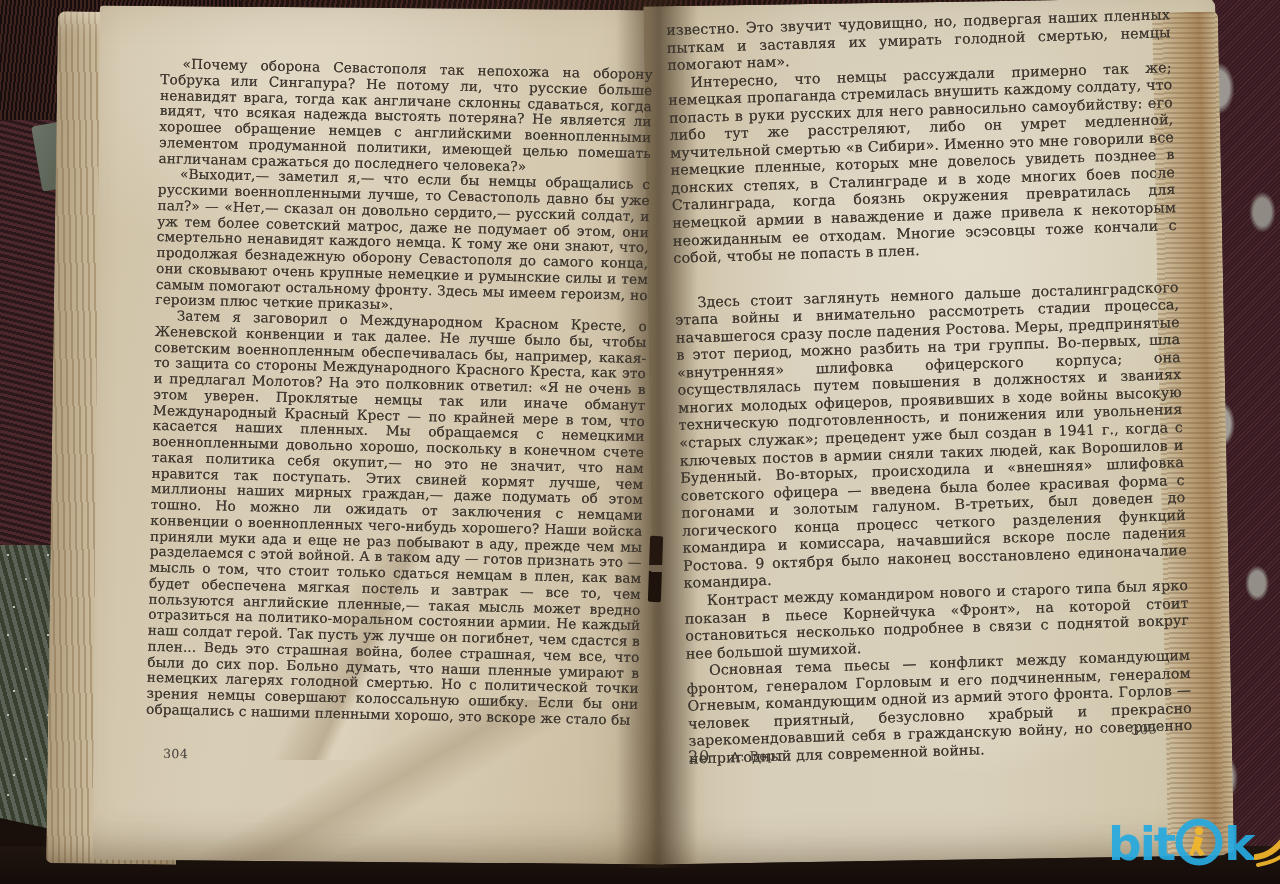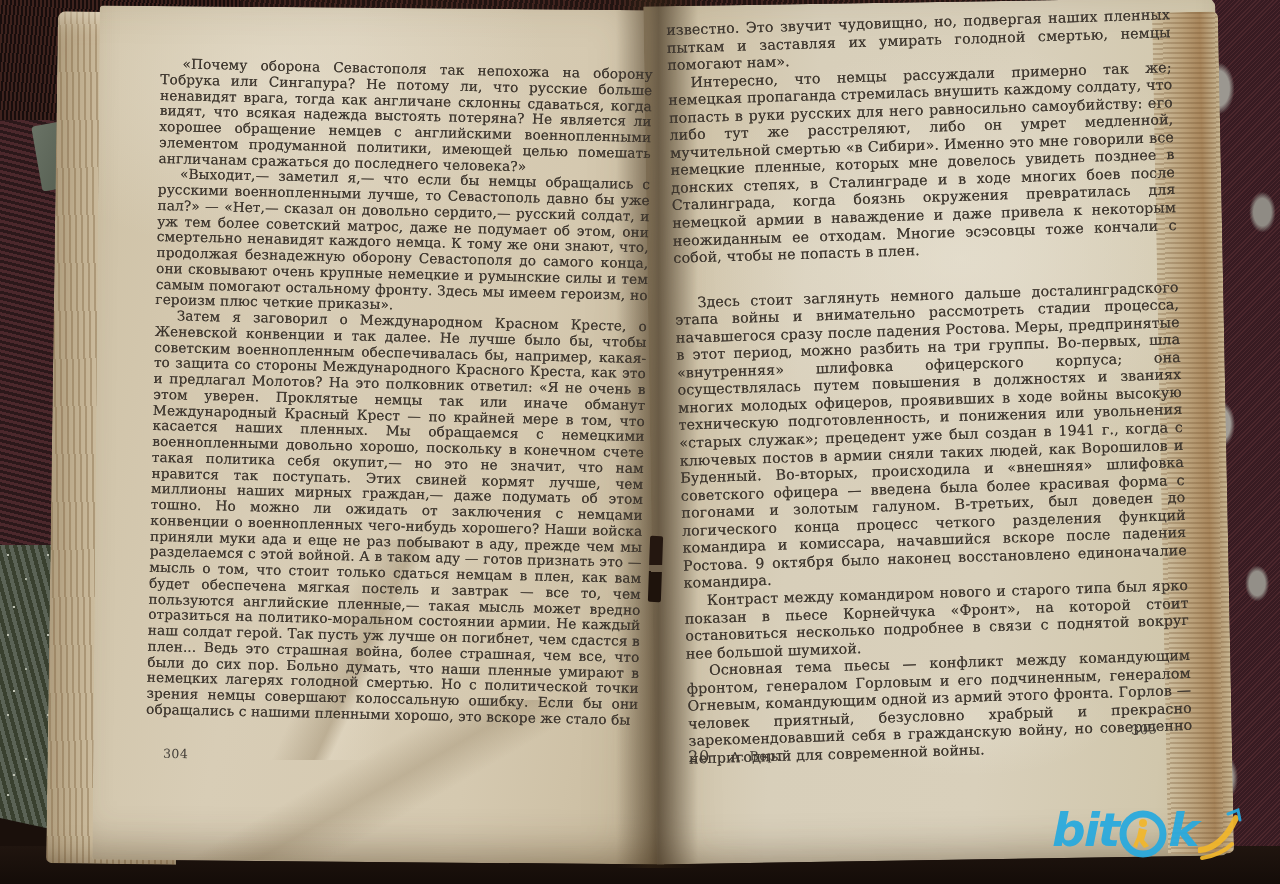--- a/index.html
+++ b/index.html
@@ -112,22 +112,22 @@
   .text-col p{margin:0;}
   .text-col p.indent{text-indent:1.6em;}
   .text-col p.sectgap{margin-top:27px;}
   .pagenum{position:absolute;color:#45403a;font-size:12.5px;letter-spacing:.5px;}
   .pagenum.pl{left:163px;top:746px;transform:rotate(1.3deg);}
   .pagenum.pr{left:1131px;top:722px;transform:rotate(-2deg);font-size:13px;}
   .signature{position:absolute;left:688px;top:746px;transform:rotate(-1.6deg);color:#3e372f;}
   .signature .sig-num{font-size:16px;letter-spacing:1px;}
   .signature .sig-author{font-size:12.5px;margin-left:20px;letter-spacing:.6px;}
   
-  .watermark{position:absolute;left:1052px;top:806px;width:172px;height:74px;opacity:.93;
-    display:flex;align-items:flex-start;font-family:"DejaVu Sans", sans-serif;font-style:italic;}
+  .watermark{position:absolute;left:1108px;top:806px;width:172px;height:74px;opacity:.93;
+    display:flex;align-items:center;font-family:"DejaVu Sans", sans-serif;}
   .wm-text{font-weight:bold;font-size:47px;color:#27aadf;letter-spacing:-2px;line-height:1;}
   .wm-o{margin:0 -1px;}
 </style>
 </head>
 <body>
 
 <div class="photo">
 
   <div class="fabric-base"></div>
   <div class="fabric-topleft"></div>

